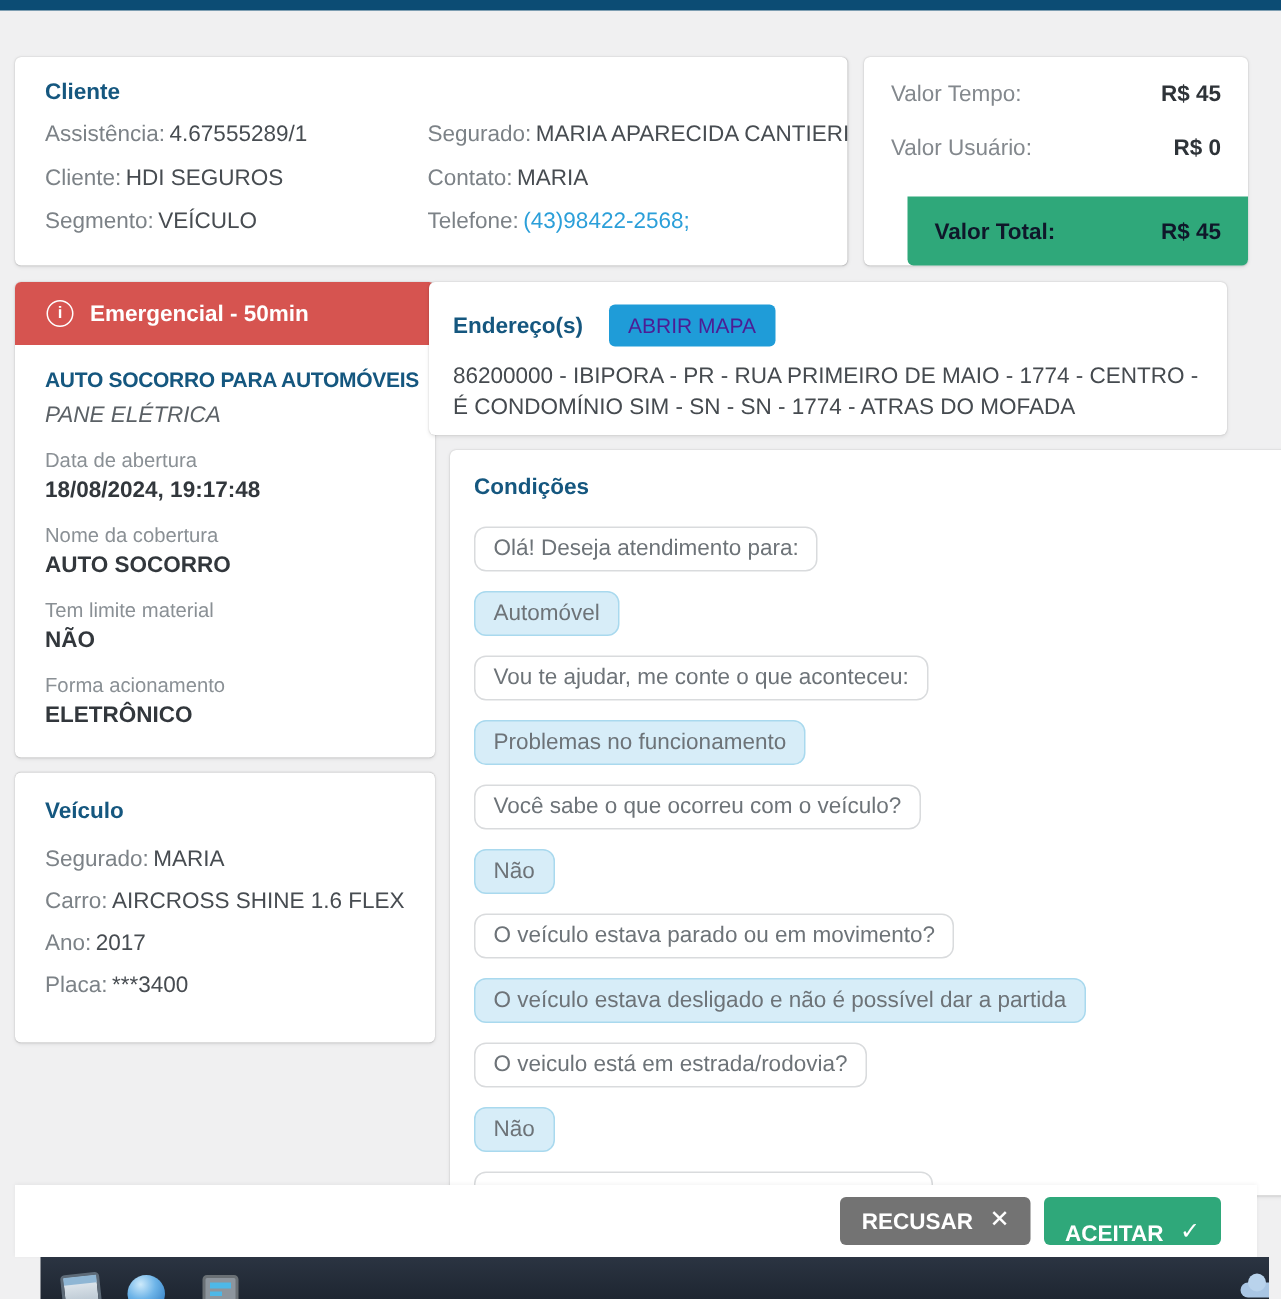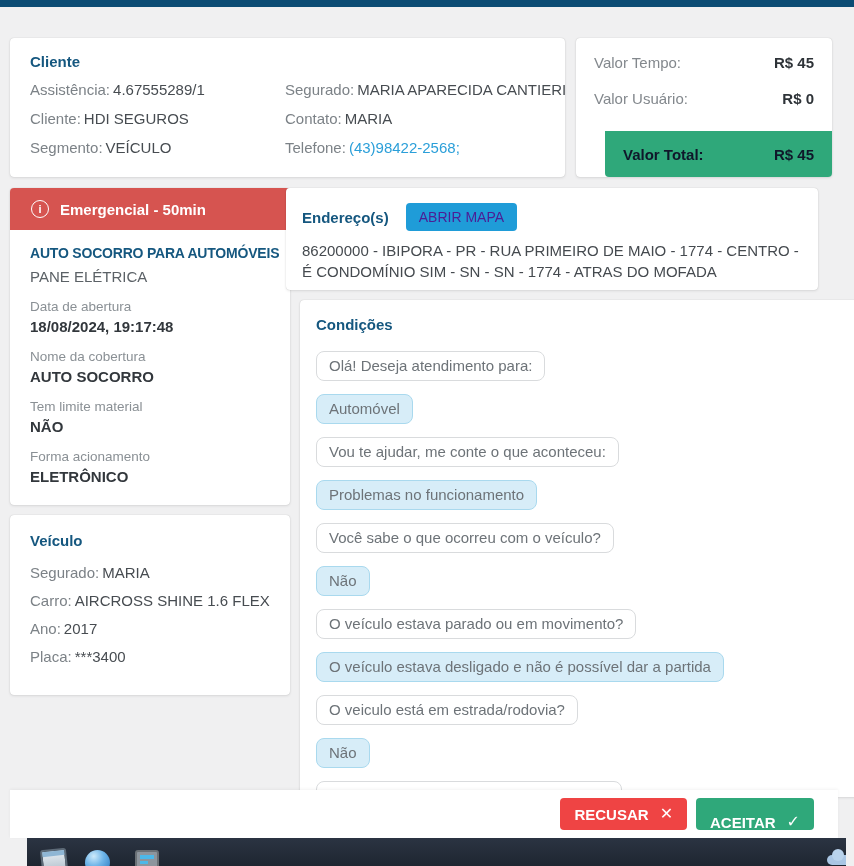--- a/index.html
+++ b/index.html
@@ -50,21 +50,21 @@
     display: flex; align-items: center; gap: 11px; padding-left: 21px;
     color: #fff; font-size: 15px; font-weight: 700;
   }
   .info-icon {
     width: 18px; height: 18px; border: 1.6px solid #fff; border-radius: 50%;
     display: inline-flex; align-items: center; justify-content: center;
     font-size: 11px; font-weight: 700; font-style: normal; flex: 0 0 auto;
   }
   .service-body { padding: 15px 20px 0 20px; }
   .service-title { color: #15577f; font-weight: 700; font-size: 14px; letter-spacing: -0.2px; white-space: nowrap; }
-  .service-sub { color: #5b6166; font-size: 15px; margin-top: 7px; }
+  .service-sub { color: #5b6166; font-size: 15px; margin-top: 7px; font-style: italic; }
   .svc-field { margin-top: 14px; }
   .svc-label { color: #8a9095; font-size: 13.5px; }
   .svc-value { color: #32373c; font-size: 15px; font-weight: 700; margin-top: 4px; }
 
   
   #address-card { left: 286px; top: 188px; width: 532px; height: 102px; padding: 15px 16px; }
   .addr-head { display: flex; align-items: center; gap: 17px; }
   .map-btn {
     background: #1f9cd8; color: #4c1d95; border: none; border-radius: 4px;
     font-family: inherit; font-size: 14px; font-weight: 400;
@@ -98,21 +98,21 @@
     background: #fff; z-index: 6; box-shadow: 0 -1px 3px rgba(0,0,0,.05);
     display: flex; align-items: center; justify-content: flex-end; gap: 9px;
     padding-right: 24px;
   }
   .action-btn {
     display: inline-flex; align-items: center; gap: 11px;
     border: none; border-radius: 4px; color: #fff; cursor: pointer;
     font-family: inherit; font-size: 15px; font-weight: 700;
     height: 32px; padding: 0 14px; line-height: 1;
   }
-  .btn-reject { background: #ef4444; }
+  .btn-reject { background: #737373; }
   .btn-accept { background: #2fa87a; align-items: flex-end; }
   .btn-glyph { font-size: 16px; font-weight: 400; }
 
   
   .taskbar {
     position: absolute; left: 0; top: 838px; width: 819px; height: 28px;
     background: linear-gradient(180deg, #2b3442 0%, #1e2631 100%);
     overflow: hidden; z-index: 10; margin-left: 27px;
   }
   .tb-icon { position: absolute; }

